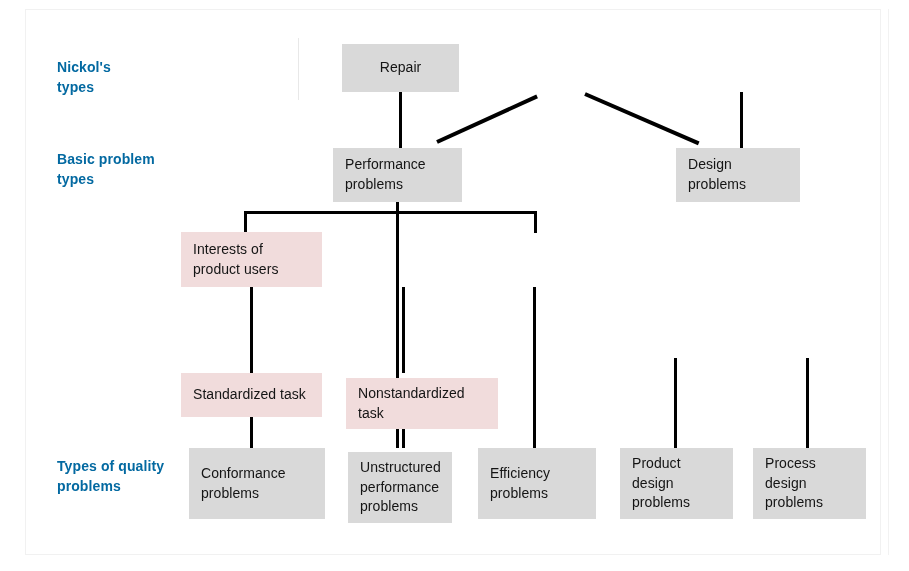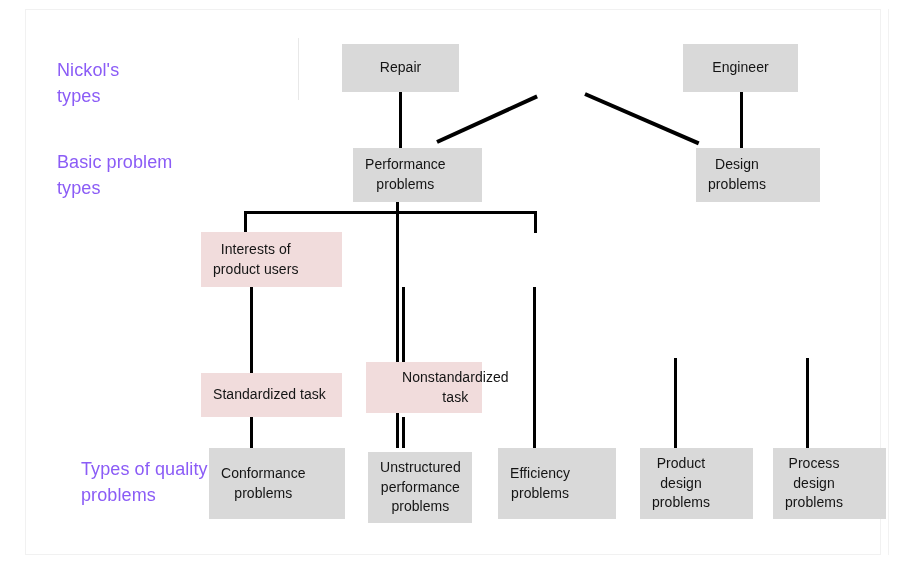--- a/index.html
+++ b/index.html
@@ -40,43 +40,43 @@
     position: absolute;
     left: 298px;
     top: 38px;
     width: 1px;
     height: 62px;
     background: #e8e8e8;
   }
 
   .row-label {
     position: absolute;
-    font-size: 18px;
+    font-size: 14px;
     line-height: 1.45;
-    color: #8b5cf6;
-    font-weight: 400;
+    color: #0369a1;
+    font-weight: 700;
     letter-spacing: .1px;
     white-space: pre-line;
   }
 
   .node {
     position: absolute;
     box-sizing: border-box;
     display: flex;
     align-items: center;
     font-size: 14px;
     line-height: 1.42;
     color: #141414;
     letter-spacing: .05px;
     white-space: pre-line;
   }
   .node.gray  { background: #d9d9d9; }
   .node.pink  { background: #f1dcdc; }
   .node.center { justify-content: center; text-align: center; }
-  .node.left   { justify-content: flex-start; text-align: center; margin-left: 20px; }
+  .node.left   { justify-content: flex-start; text-align: left; }
   .node .txt { padding: 0 12px; }
   .node.center .txt { padding: 0 8px; }
 
   .conn {
     position: absolute;
     background: #000000;
   }
   .conn-v { width: 3px; }
   .conn-h { height: 3px; }
   .diag {
@@ -94,21 +94,21 @@
   <div class="frame"></div>
   <div class="frame-right"></div>
   <div class="divider-v"></div>
 
   <div class="row-label" style="left:57px; top:57px;">Nickol's
 types</div>
 
   <div class="row-label" style="left:57px; top:149px;">Basic problem
 types</div>
 
-  <div class="row-label" style="left:57px; top:456px;margin-left:24px;">Types of quality
+  <div class="row-label" style="left:57px; top:456px;">Types of quality
 problems</div>
 
   <div class="conn conn-v" style="left:399px; top:92px; height:57px;"></div>
 
   <div class="conn conn-v" style="left:740px; top:92px; height:57px;"></div>
 
   <div class="diag" style="left:437px; top:140px; width:110px; transform: rotate(-24.5deg);"></div>
 
   <div class="diag" style="left:585px; top:92px; width:124px; transform: rotate(23.5deg);"></div>
 
@@ -130,23 +130,20 @@
 
   <div class="conn conn-v" style="left:674px; top:358px; height:90px;"></div>
 
   <div class="conn conn-v" style="left:806px; top:358px; height:90px;"></div>
 
   <div class="node gray center" style="left:342px; top:44px; width:117px; height:48px;">
     <span class="txt">Repair</span>
   </div>
 
 
-  <div class="node gray center" style="left:683px; top:44px; width:115px; height:48px;">
-    <span class="txt">Engineer</span>
-  </div>
 
   <div class="node gray left" style="left:333px; top:148px; width:129px; height:54px;">
     <span class="txt">Performance
 problems</span>
   </div>
 
   <div class="node gray left" style="left:676px; top:148px; width:124px; height:54px;">
     <span class="txt">Design
 problems</span>
   </div>
@@ -156,21 +153,21 @@
 product users</span>
   </div>
 
 
 
 
   <div class="node pink left" style="left:181px; top:373px; width:141px; height:44px;">
     <span class="txt">Standardized task</span>
   </div>
 
-  <div class="node pink left" style="left:346px; top:362px; width:116px; height:51px;padding-left:24px;">
+  <div class="node pink left" style="left:346px; top:378px; width:152px; height:51px;">
     <span class="txt">Nonstandardized
 task</span>
   </div>
 
   <div class="node gray left" style="left:189px; top:448px; width:136px; height:71px;">
     <span class="txt">Conformance
 problems</span>
   </div>
 
   <div class="node gray left" style="left:348px; top:452px; width:104px; height:71px;">

